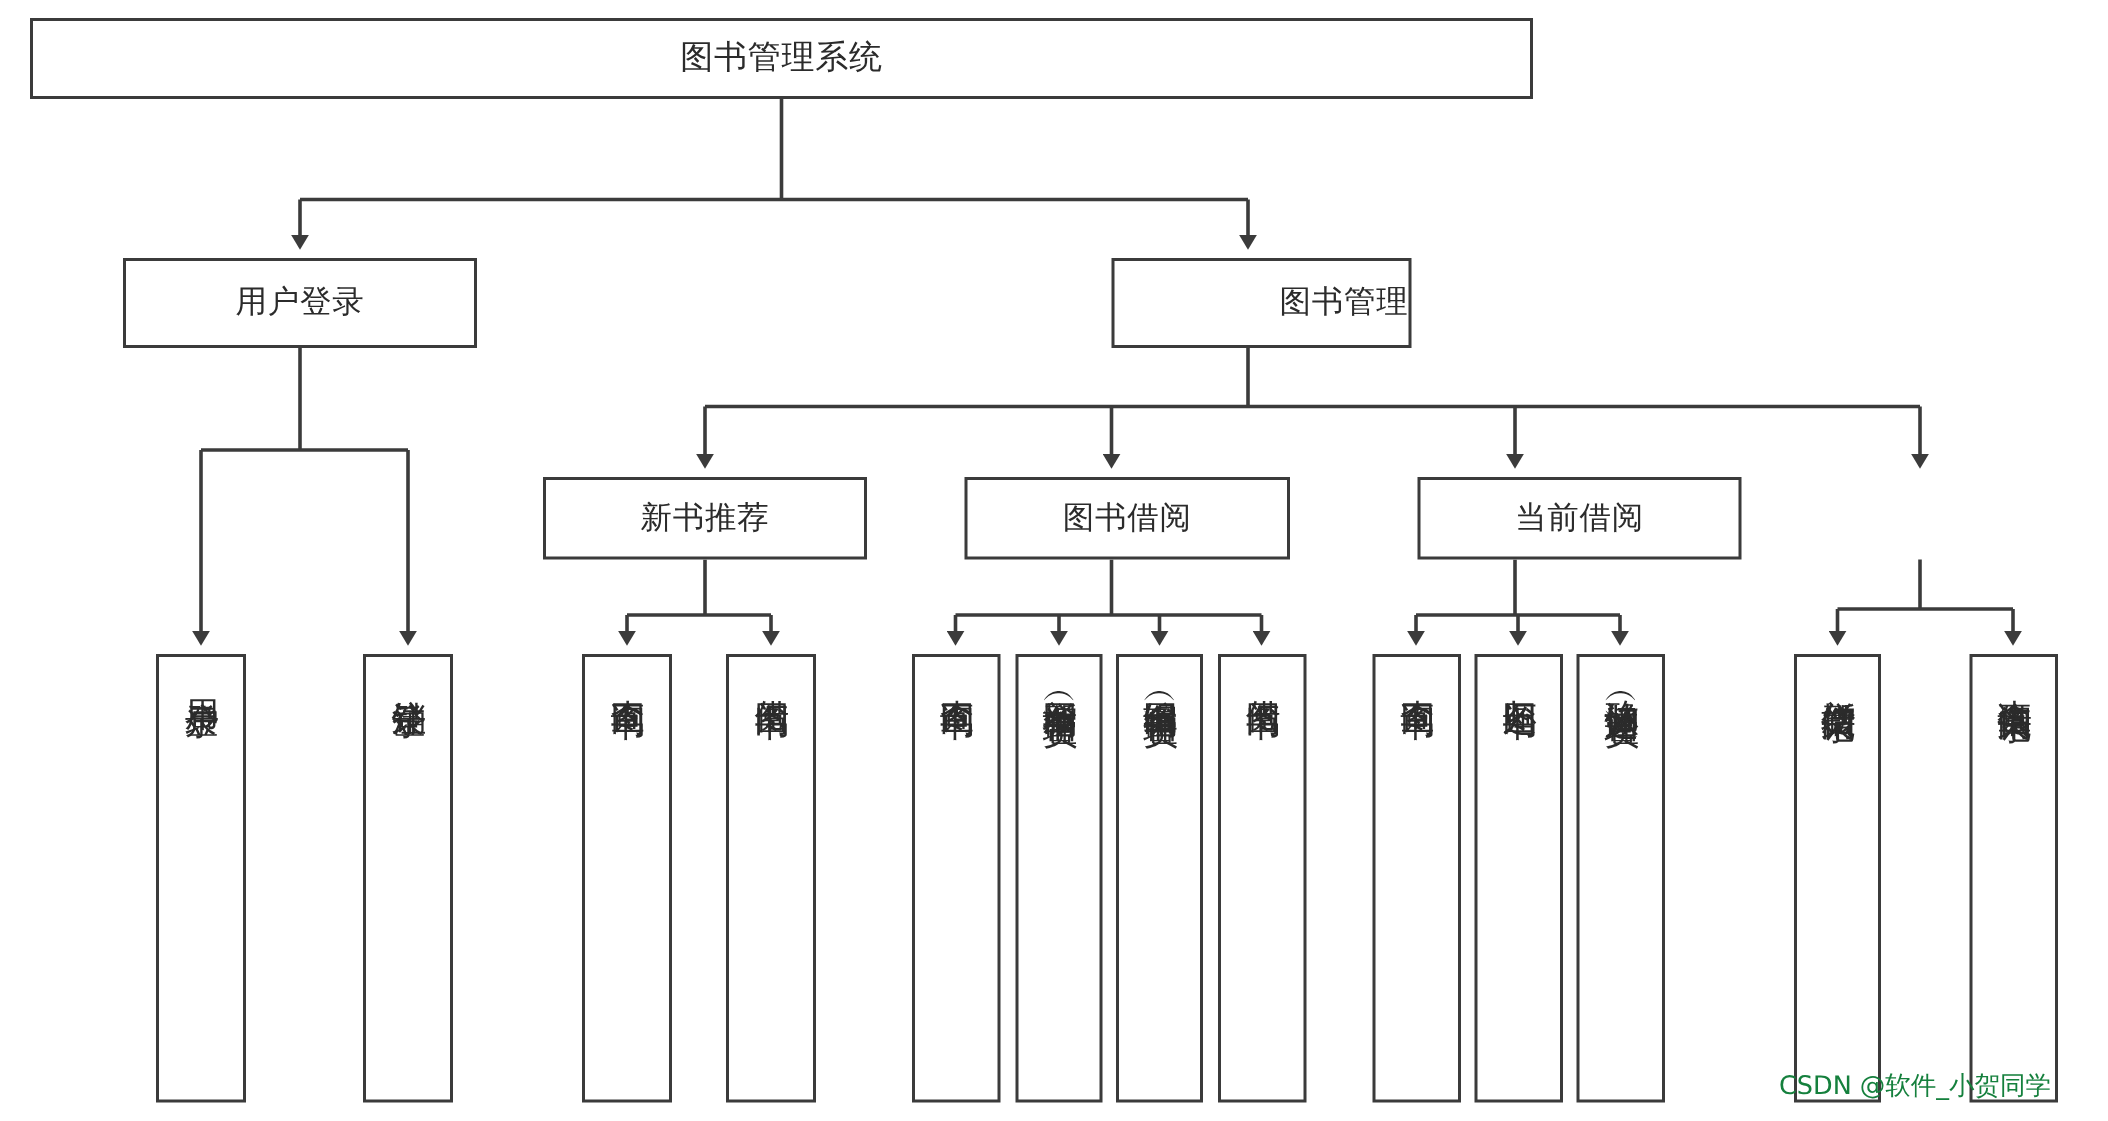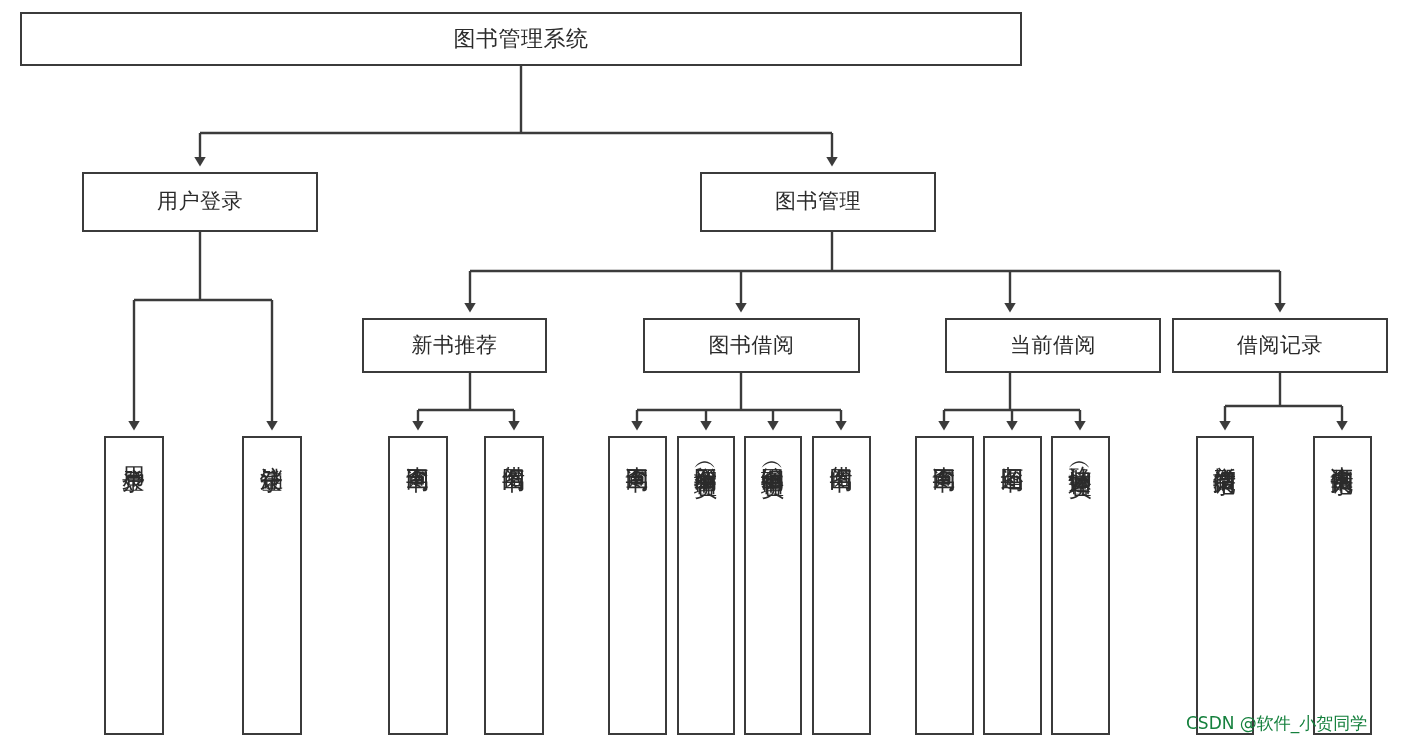--- a/index.html
+++ b/index.html
@@ -127,39 +127,36 @@
   </svg>
 
   <div class="node root horizontal" style="left:20px; top:12px; width:1002px; height:54px;">
     <span class="label">图书管理系统</span>
   </div>
 
   <div class="node horizontal" style="left:82px; top:172px; width:236px; height:60px;">
     <span class="label">用户登录</span>
   </div>
 
-  <div class="node horizontal" style="left:700px; top:172px; width:236px; height:60px;">
+  <div class="node horizontal" style="left:741px; top:172px; width:200px; height:60px;justify-content:flex-end;">
     <span class="label">图书管理</span>
   </div>
 
-  <div class="node horizontal" style="left:362px; top:318px; width:185px; height:55px;">
+  <div class="node horizontal" style="left:362px; top:318px; width:216px; height:55px;">
     <span class="label">新书推荐</span>
   </div>
 
   <div class="node horizontal" style="left:633px; top:318px; width:217px; height:55px;margin-left:10px;">
     <span class="label">图书借阅</span>
   </div>
 
   <div class="node horizontal" style="left:902px; top:318px; width:216px; height:55px;margin-left:43px;">
     <span class="label">当前借阅</span>
   </div>
 
-  <div class="node horizontal" style="left:1172px; top:318px; width:216px; height:55px;">
-    <span class="label">借阅记录</span>
-  </div>
 
   <div class="node vertical" style="left:104px; top:436px; width:60px; height:299px;">
     <span class="label">用户登录</span>
   </div>
 
   <div class="node vertical" style="left:242px; top:436px; width:60px; height:299px;">
     <span class="label">注销登录</span>
   </div>
 
   <div class="node vertical" style="left:388px; top:436px; width:60px; height:299px;">

